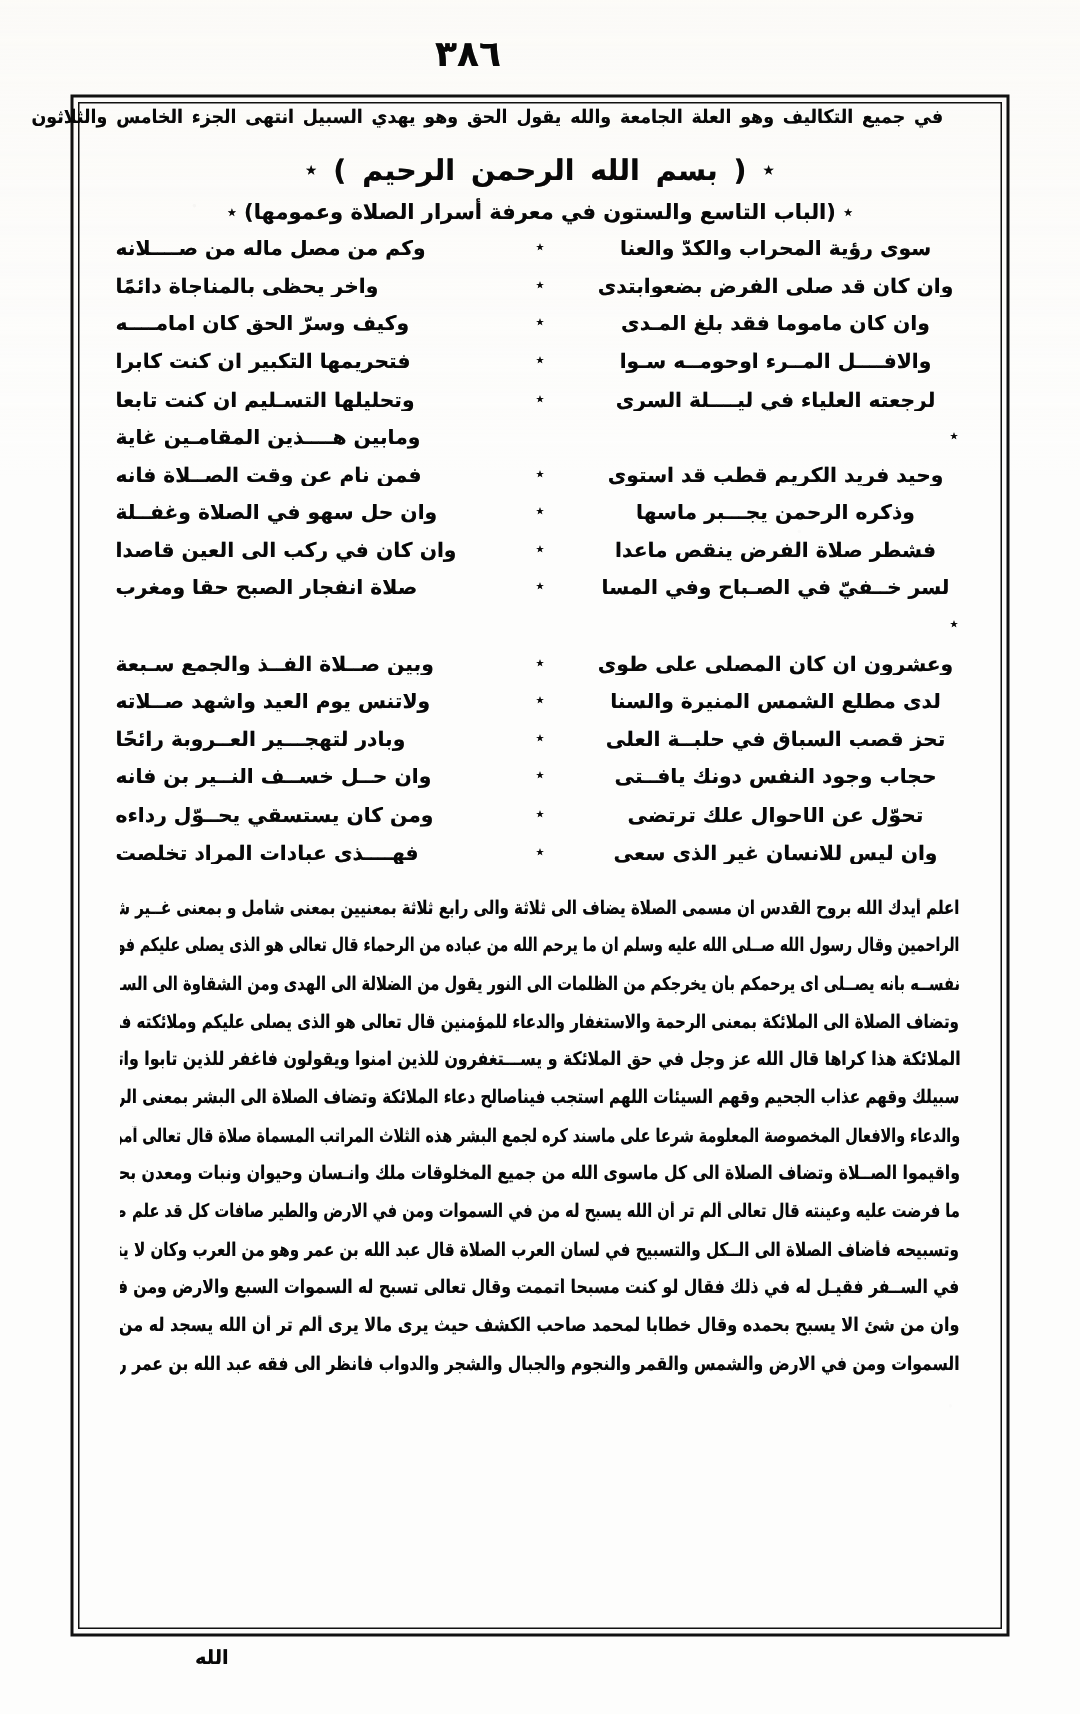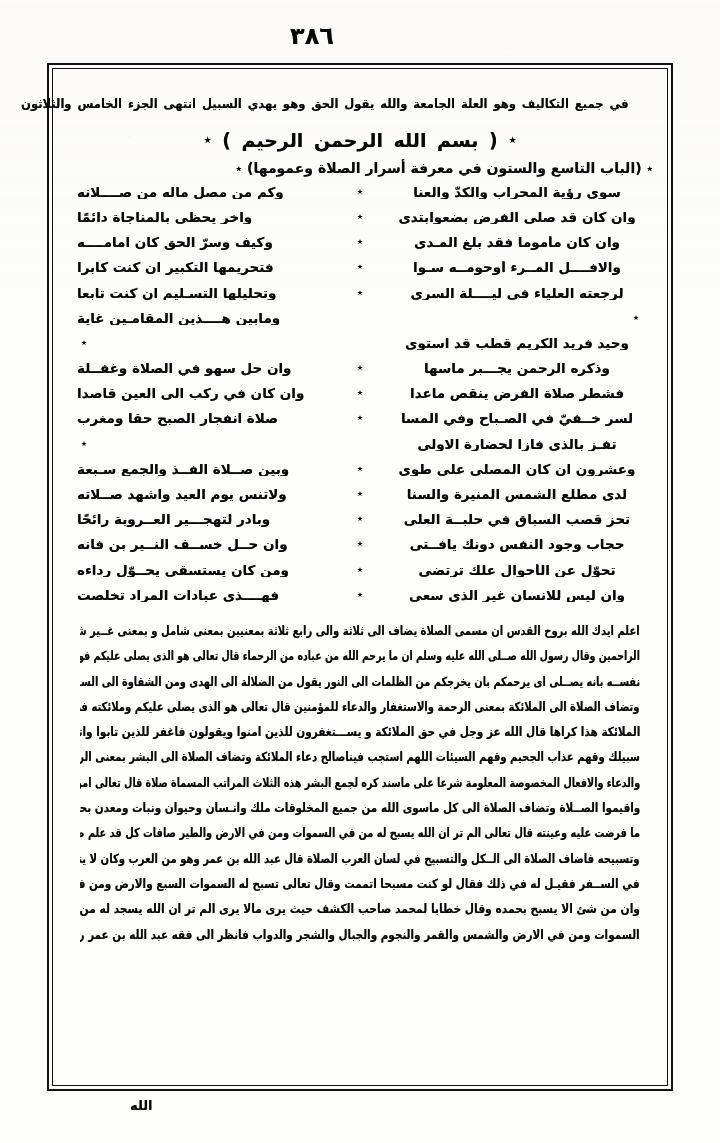--- a/index.html
+++ b/index.html
@@ -71,21 +71,21 @@
     position: absolute;
     inset: 3px;
     border: 1px solid #111;
     box-sizing: border-box;
   }
 
   
   #content {
     position: absolute;
     left: 56px;
-    top: 82px;
+    top: 56px;
     width: 608px;
     height: 1014px;
     box-sizing: border-box;
     padding: 10px 11px 0 11px;
     direction: rtl;
     text-align: right;
   }
 
   .ar {
     font-family: "DejaVu Sans", "Liberation Sans", sans-serif;
@@ -111,21 +111,21 @@
     text-align: center;
     font-size: 19px;
     line-height: 1.3;
     margin: 2px 0 6px 0;
     word-spacing: 4px;
   }
   #basmala .orn { font-size: 15px; vertical-align: 2px; }
 
   
   #chapter-title {
-    text-align: right;
+    text-align: center;
     font-size: 14px;
     line-height: 1.3;
     margin: 0 0 9px 0;
     letter-spacing: -0.2px;
     white-space: nowrap;
   }
   #chapter-title .orn { font-size: 12px; vertical-align: 1px; }
 
   
   #poem {
@@ -267,38 +267,38 @@
           <div class="star">٭</div>
           <div class="hemistich first"><span>وتحليلها التسـليم ان كنت تابعا</span></div>
         </div>
         <div class="verse ar">
           <div class="star">٭</div>
           <div class="hemistich first"><span>ومابين هــــذين المقامـين غاية</span></div>
         </div>
         <div class="verse ar">
           <div class="hemistich second"><span>وحيد فريد الكريم قطب قد استوى</span></div>
           <div class="star">٭</div>
+          <div class="hemistich first"><span>فمن نام عن وقت الصــلاة فانه</span></div>
         </div>
         <div class="verse ar">
           <div class="hemistich second"><span>وذكره الرحمن يجـــبر ماسها</span></div>
           <div class="star">٭</div>
           <div class="hemistich first"><span>وان حل سهو في الصلاة وغفــلة</span></div>
         </div>
         <div class="verse ar">
           <div class="hemistich second"><span>فشطر صلاة الفرض ينقص ماعدا</span></div>
           <div class="star">٭</div>
           <div class="hemistich first"><span>وان كان في ركب الى العين قاصدا</span></div>
         </div>
         <div class="verse ar">
           <div class="hemistich second"><span>لسر خــفيّ في الصـباح وفي المسا</span></div>
           <div class="star">٭</div>
           <div class="hemistich first"><span>صلاة انفجار الصبح حقا ومغرب</span></div>
         </div>
         <div class="verse ar">
-          <div class="hemistich second"><span>تفـز بالذى فازا لحضارة الاولى</span></div>
           <div class="star">٭</div>
         </div>
         <div class="verse ar">
           <div class="hemistich second"><span>وعشرون ان كان المصلى على طوى</span></div>
           <div class="star">٭</div>
           <div class="hemistich first"><span>وبين صــلاة الفــذ والجمع سـبعة</span></div>
         </div>
         <div class="verse ar">
           <div class="hemistich second"><span>لدى مطلع الشمس المنيرة والسنا</span></div>
           <div class="star">٭</div>

